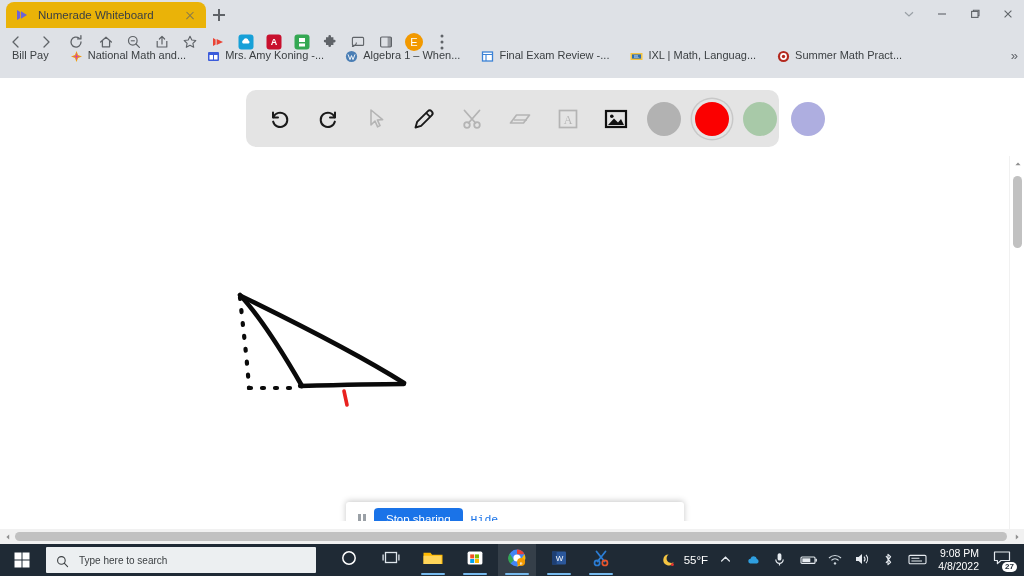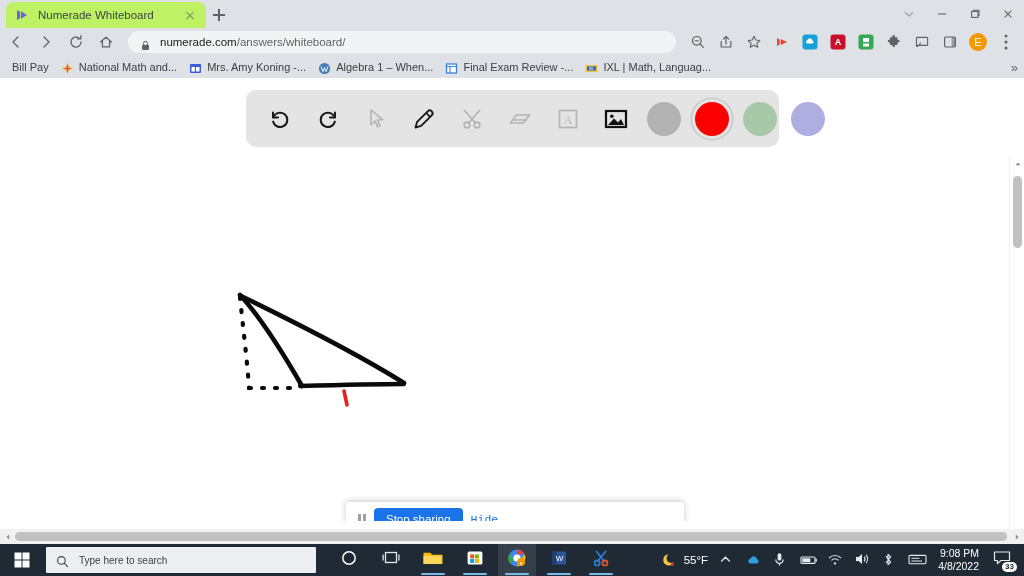--- a/index.html
+++ b/index.html
@@ -11,21 +11,21 @@
   }
   #app { position: relative; width: 1024px; height: 576px; }
 
   
   .browser-chrome { position: absolute; left: 0; top: 0; width: 1024px; height: 78px; background: #dee1e6; }
 
   
   .tabstrip { position: absolute; left: 0; top: 0; width: 1024px; height: 28px; }
   .tab {
     position: absolute; left: 6px; top: 2px; width: 200px; height: 26px;
-    background: #bef264; border-radius: 8px 8px 0 0;
+    background: #eab308; border-radius: 8px 8px 0 0;
     display: flex; align-items: center; padding: 0 8px;
   }
   .tab-favicon { width: 16px; height: 16px; flex: 0 0 16px; position: relative; }
   .tab-title {
     flex: 1; font-size: 11.5px; color: #3c4043; margin-left: 8px;
     white-space: nowrap; overflow: hidden; text-overflow: ellipsis;
   }
   .tab-close { width: 16px; height: 16px; flex: 0 0 16px; position: relative; opacity: .75; }
   .tab-close::before, .tab-close::after {
     content: ''; position: absolute; left: 3px; top: 7.5px; width: 10px; height: 1.2px; background: #5f6368;
@@ -58,21 +58,21 @@
   .tb-icon { width: 24px; height: 24px; position: relative; margin: 0 2px; }
   .tb-icon svg { position: absolute; left: 50%; top: 50%; transform: translate(-50%,-50%); }
   .ext-sq { width: 15px; height: 15px; border-radius: 3px; position: absolute; left: 50%; top: 50%; transform: translate(-50%,-50%); }
   .avatar { width: 18px; height: 18px; border-radius: 50%; background: #f29900; color: #fff;
             font-size: 11px; line-height: 18px; text-align: center;
             position: absolute; left: 50%; top: 50%; transform: translate(-50%,-50%); }
   .dots { position: absolute; left: 50%; top: 50%; transform: translate(-50%,-50%); width: 3px; height: 15px; }
   .dots i { display: block; width: 3px; height: 3px; border-radius: 50%; background: #5f6368; margin-bottom: 3px; }
 
   
-  .bookmarks { position: absolute; left: 0; top: 56px; width: 1024px; height: 22px; display: flex; align-items: center; padding-left: 6px; }
+  .bookmarks { position: absolute; left: 0; top: 44px; width: 1024px; height: 22px; display: flex; align-items: center; padding-left: 6px; gap: 9px; }
   .bm { display: flex; align-items: center; height: 20px; padding: 0 6px; max-width: 150px; }
   .bm-ico { width: 13px; height: 13px; flex: 0 0 13px; margin-right: 5px; position: relative; }
   .bm-label { font-size: 11px; color: #3c4043; white-space: nowrap; overflow: hidden; text-overflow: ellipsis; }
   .bm-overflow { position: absolute; right: 6px; font-size: 13px; color: #5f6368; }
 
   
   .viewport { position: absolute; left: 0; top: 78px; width: 1024px; height: 458px; background: #fff; }
   .page { position: absolute; left: 0; top: 0; width: 1009px; height: 443px; background: #fff; overflow: hidden; }
 
   
@@ -201,29 +201,20 @@
           <path d="M13 8 A5 5 0 1 1 11.2 4.2" stroke="#5f6368" stroke-width="1.3" fill="none" stroke-linecap="round"></path>
           <path d="M12.9 1.6 L12.9 4.9 L9.6 4.9" stroke="#5f6368" stroke-width="1.3" fill="none" stroke-linecap="round" stroke-linejoin="round"></path>
         </svg>
       </div>
       <div class="nav-btn">
         <svg width="16" height="16" viewBox="0 0 16 16">
             <path d="M2.6 8 L8 3.2 L13.4 8 M4.4 7.2 V12.8 H11.6 V7.2" stroke="#5f6368" stroke-width="1.25" fill="none" stroke-linejoin="round" stroke-linecap="round"></path>
           </svg>
       </div>
 
-      <div class="omnibox">
-        <span class="lock">
-          <svg width="11" height="11" viewBox="0 0 11 11">
-            <rect x="2" y="4.7" width="7" height="5.2" rx="0.8" fill="#5f6368"></rect>
-            <path d="M3.5 4.7 V3.3 A2 2 0 0 1 7.5 3.3 V4.7" stroke="#5f6368" stroke-width="1" fill="none"></path>
-          </svg>
-        </span>
-        <span class="url"><span>numerade.com</span><span class="path">/answers/whiteboard/</span></span>
-      </div>
 
       <div class="tb-icons">
         <div class="tb-icon">
           <svg width="16" height="16" viewBox="0 0 16 16">
               <circle cx="6.8" cy="6.8" r="4.3" stroke="#5f6368" stroke-width="1.2" fill="none"></circle>
               <path d="M10 10 L13.4 13.4" stroke="#5f6368" stroke-width="1.2" stroke-linecap="round"></path>
               <path d="M4.8 6.8 H8.8" stroke="#5f6368" stroke-width="1.1"></path>
             </svg>
         </div>
         <div class="tb-icon">
@@ -334,20 +325,30 @@
       </div>
       <div class="bm">
         <span class="bm-ico">
           <svg width="13" height="13" viewBox="0 0 13 13">
               <rect x="0.5" y="3" width="12" height="7" fill="#f5c542"></rect>
               <rect x="2" y="4.4" width="9" height="4.2" fill="#2b6cb0"></rect>
               <text x="6.5" y="8" font-size="3.6" fill="#fff" text-anchor="middle" font-family="sans-serif">IXL</text>
             </svg>
         </span>
         <span class="bm-label">IXL | Math, Languag...</span>
+      </div>
+      <div class="bm">
+        <span class="bm-ico">
+          <svg width="13" height="13" viewBox="0 0 13 13">
+              <circle cx="6.5" cy="6.5" r="5.6" fill="#b3281e"></circle>
+              <circle cx="6.5" cy="6.5" r="3.4" fill="#fff"></circle>
+              <circle cx="6.5" cy="6.5" r="1.7" fill="#b3281e"></circle>
+            </svg>
+        </span>
+        <span class="bm-label">Summer Math Pract...</span>
       </div>
       <span class="bm-overflow">»</span>
     </div>
   </div>
 
   <div class="viewport">
     <div class="page">
 
       <div class="wb-toolbar">
 
@@ -606,19 +607,19 @@
       </div>
       <div class="clock">
         <div>9:08 PM</div>
         <div>4/8/2022</div>
       </div>
       <div class="tray-item">
         <span class="notif">
           <svg width="18" height="16" viewBox="0 0 18 16">
               <path d="M1.5 2 H16.5 V10.5 H8 L4.4 13.6 V10.5 H1.5 Z" stroke="#e6ebf0" stroke-width="1.2" fill="none" stroke-linejoin="round"></path>
             </svg>
-          <span class="notif-badge">33</span>
+          <span class="notif-badge">27</span>
         </span>
       </div>
     </div>
   </div>
 
 </div>
 
 </body></html>

